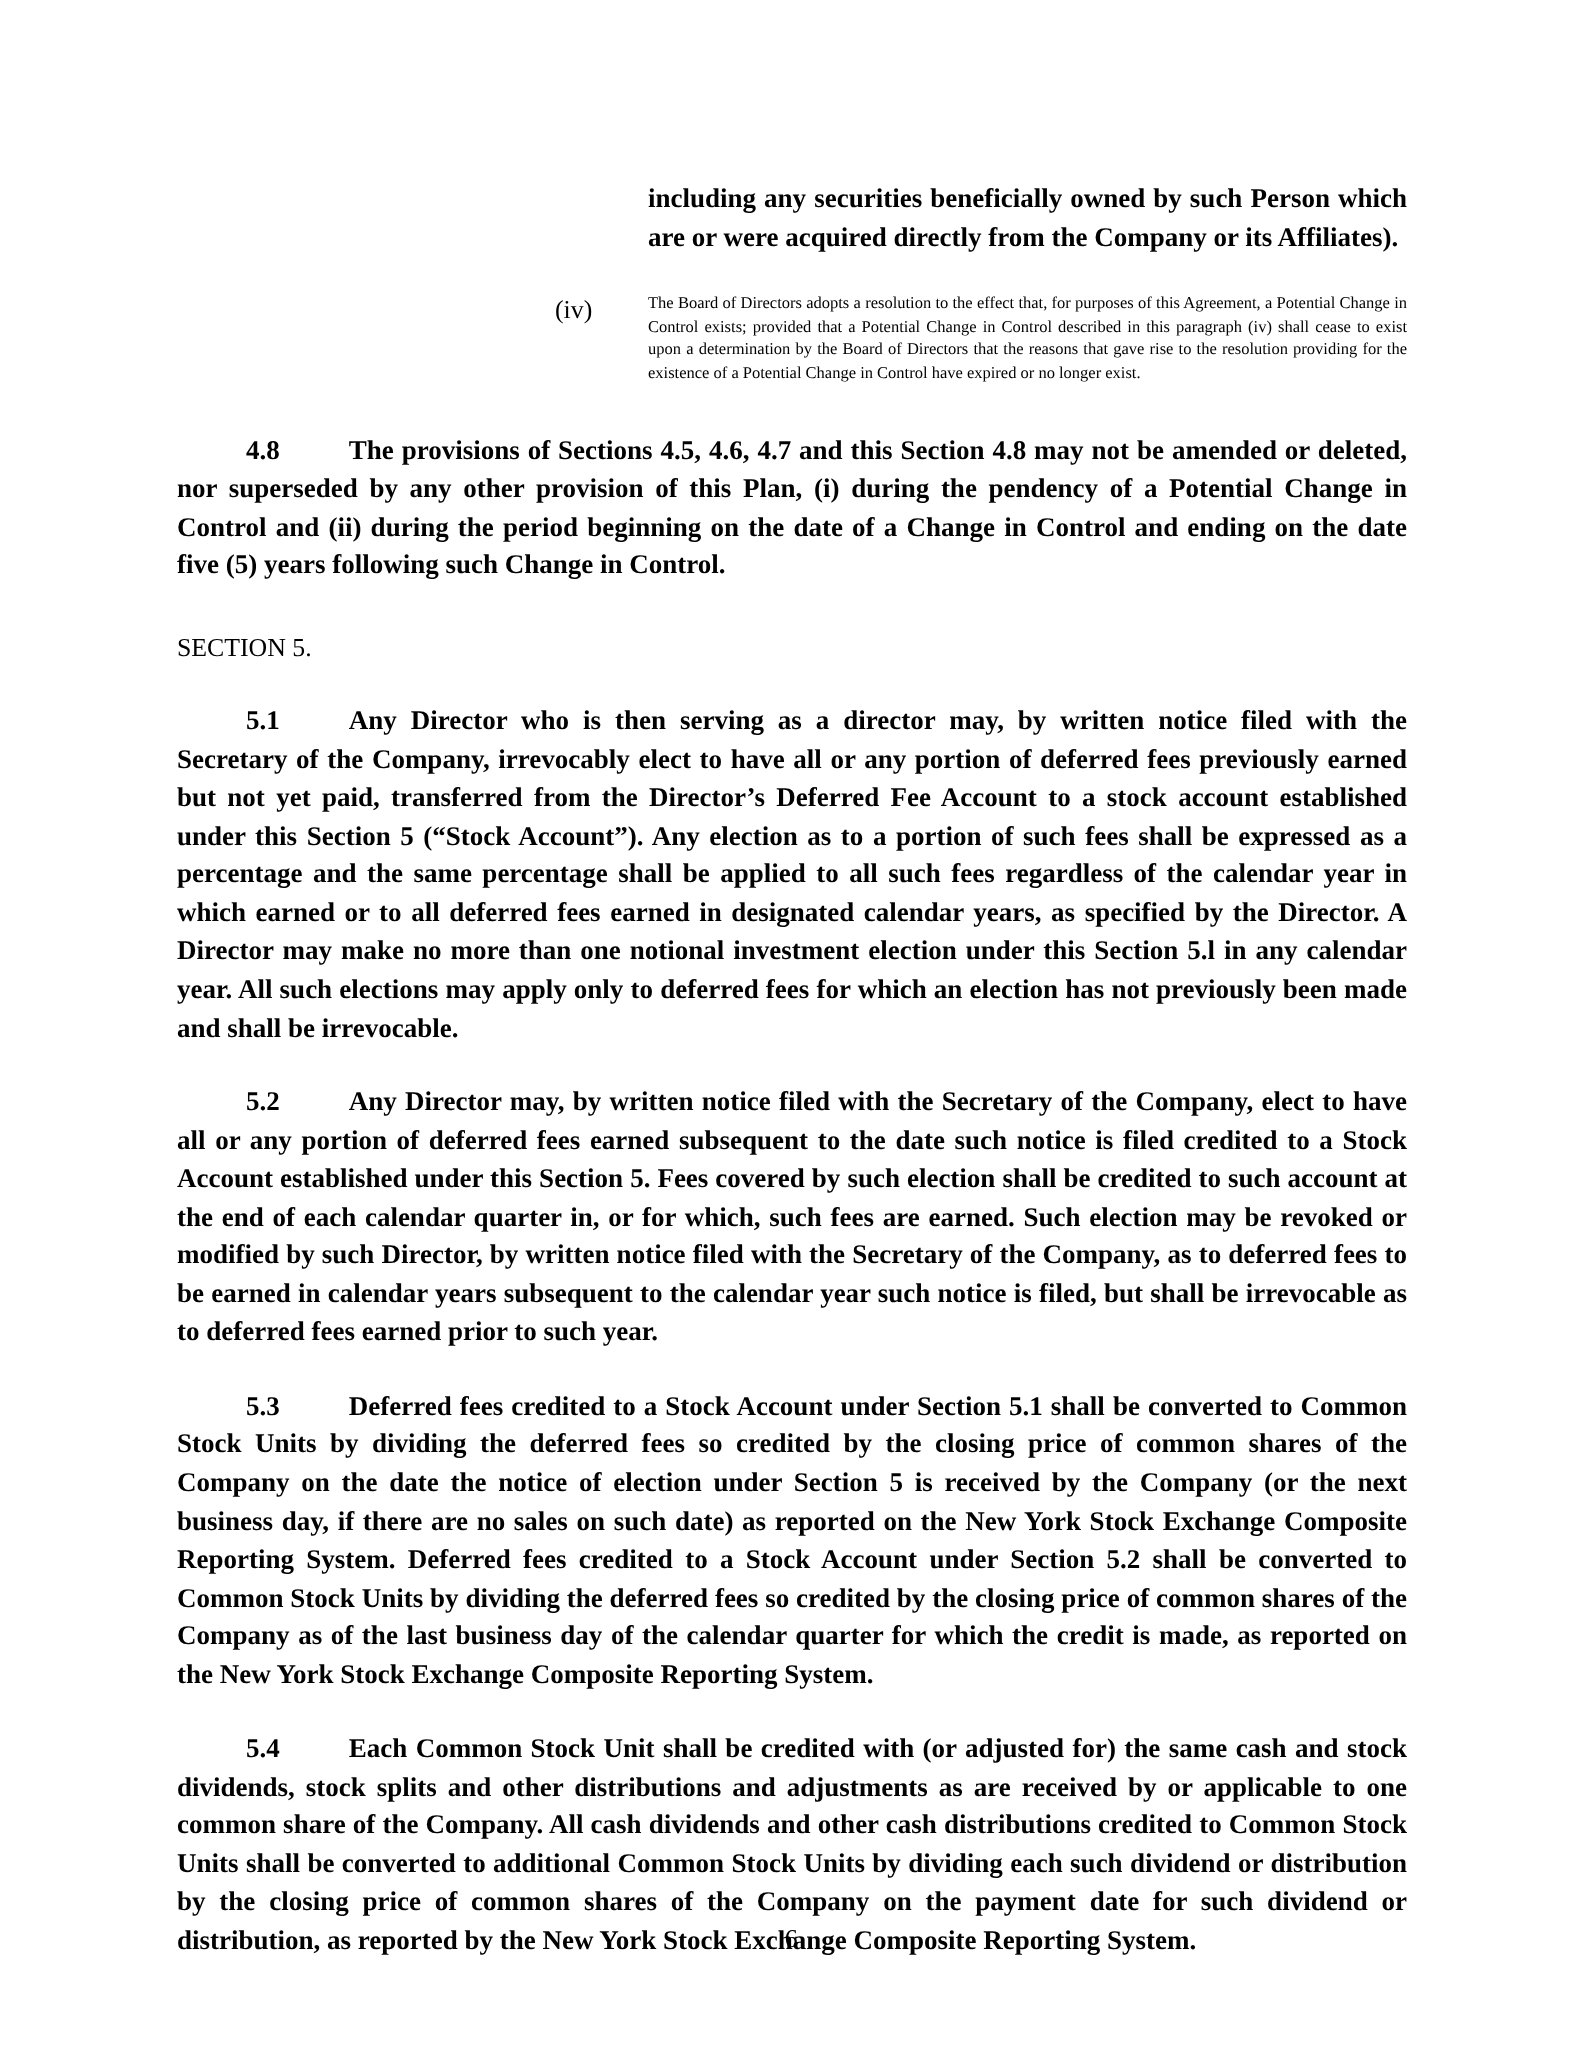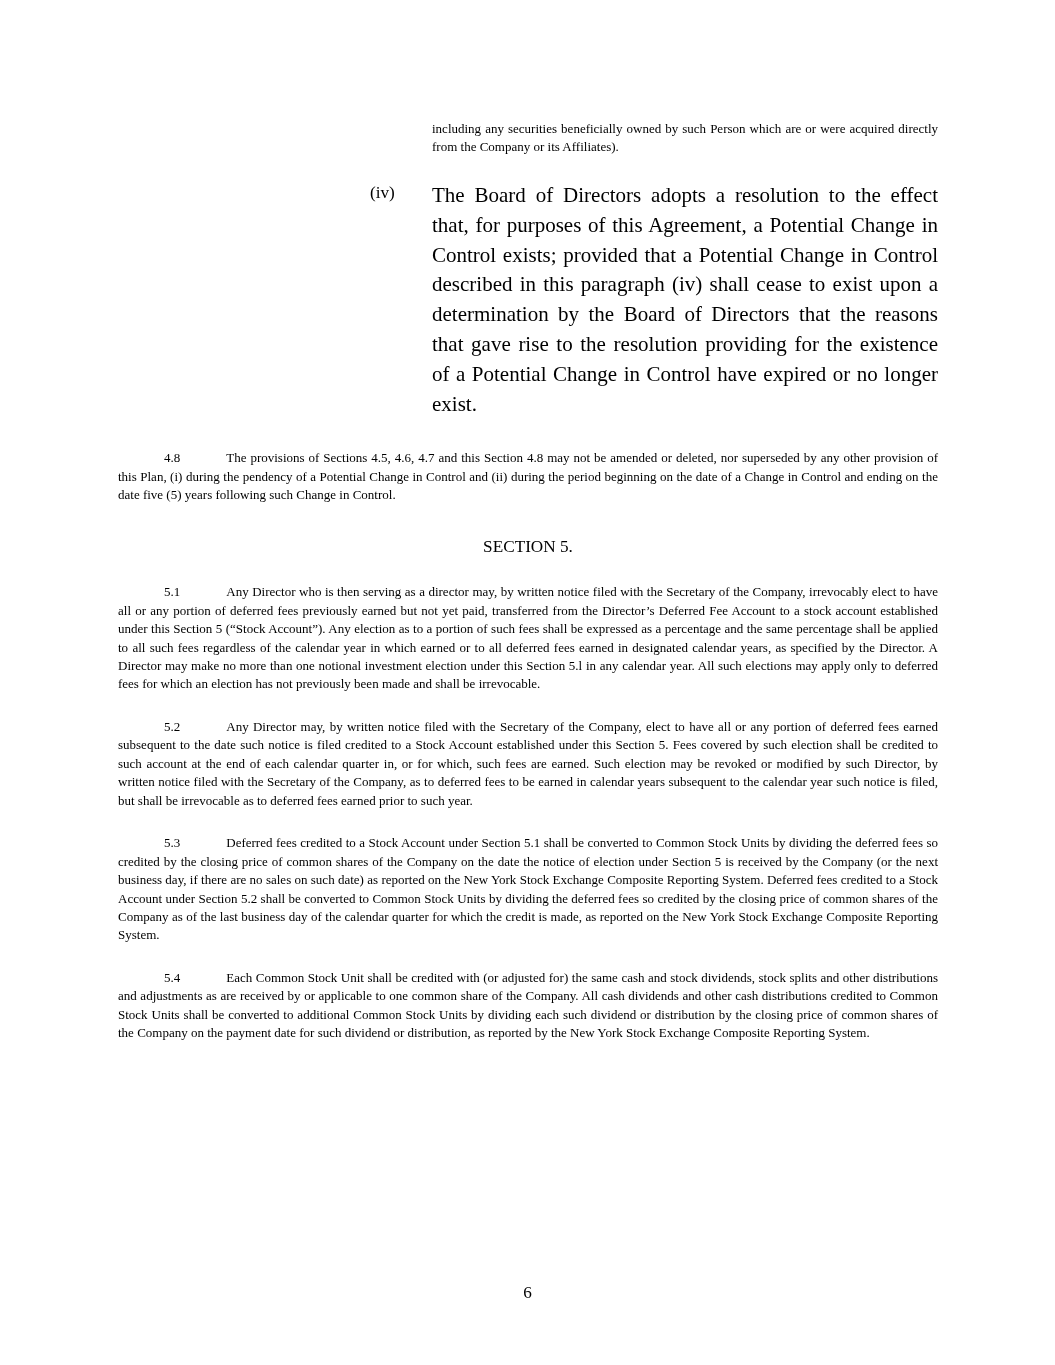--- a/index.html
+++ b/index.html
@@ -18,54 +18,55 @@
     box-sizing: border-box;
   }
   .body-col {
     position: absolute;
     left: 118px;
     top: 120px;
     width: 820px;
   }
   p {
     margin: 0;
-    font-size: 13px;
+    font-size: 18px;
     line-height: 1.42;
     text-align: justify;
+    font-weight: bold;
   }
   .hang-block {
     display: flex;
     margin-left: 252px;
     width: 568px;
     justify-content: flex-end;
   }
   .hang-marker {
     width: 62px;
     flex: 0 0 62px;
     font-size: 17.2px;
     line-height: 1.42;
   }
   .hang-text {
     flex: 1 1 auto;
-    font-size: 21px;
+    font-size: 11px;
     line-height: 1.42;
     text-align: justify;
   }
   .cont-block {
     margin-left: 314px;
     width: 506px;
   }
   .gap-md { height: 24px; }
   .gap-lg { height: 30px; }
   .tab-after-num {
     display: inline-block;
     width: 46px;
   }
   .centered {
-    text-align: center;
+    text-align: left;
     font-size: 17.2px;
     line-height: 1.42;
   }
   .page-number {
     position: absolute;
     left: 0;
     right: 0;
     top: 1283px;
     text-align: center;
     font-size: 17.2px;

